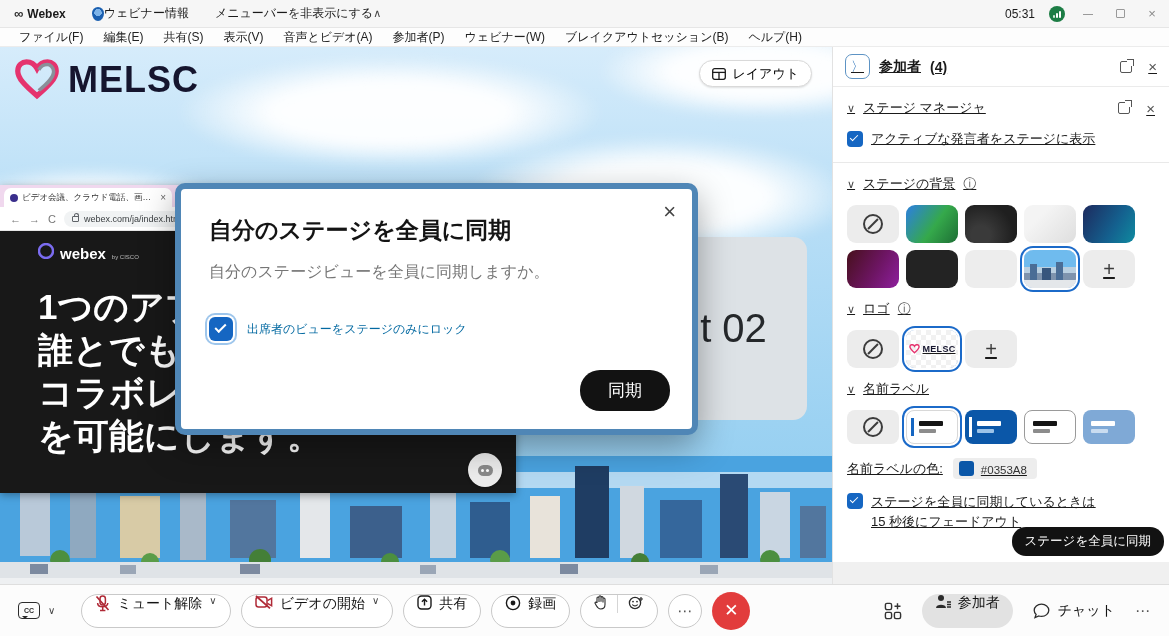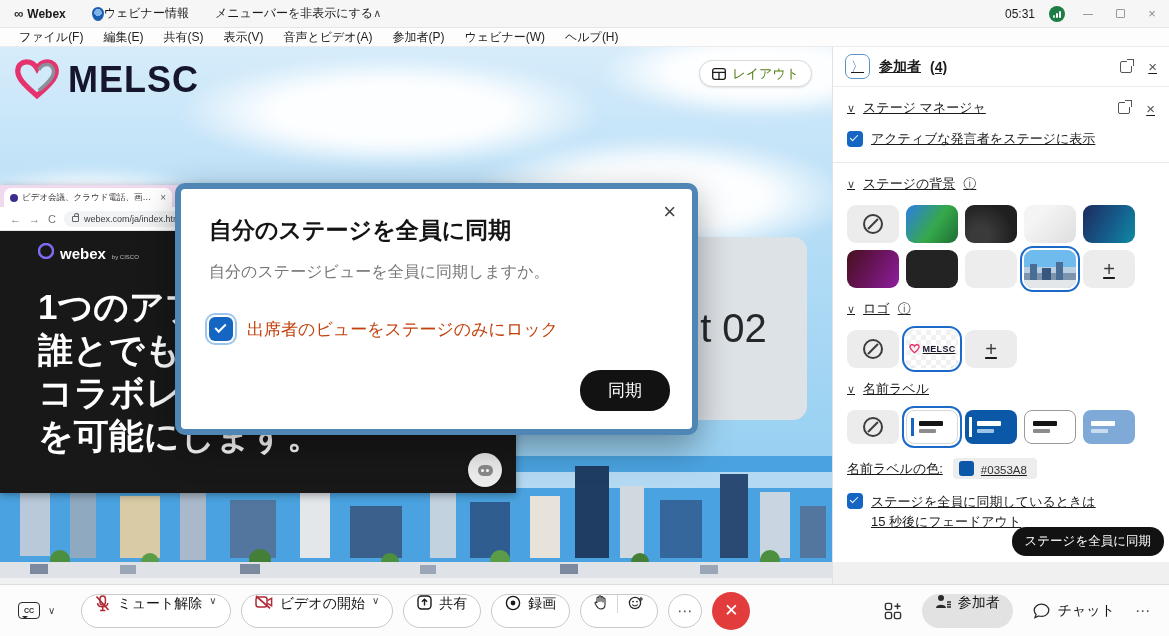--- a/index.html
+++ b/index.html
@@ -34,21 +34,21 @@
   .cloud { position:absolute; border-radius:50%; background:radial-gradient(ellipse at center, rgba(255,255,255,.95) 0 40%, rgba(255,255,255,0) 72%); filter:blur(6px); }
   .c1{ left:180px; top:10px; width:420px; height:110px; } .c2{ left:470px; top:90px; width:380px; height:120px; }
   .c3{ left:-60px; top:120px; width:300px; height:100px; } .c4{ left:600px; top:-20px; width:320px; height:90px; }
 
   .skyline { position:absolute; left:0; bottom:6px; width:832px; height:122px; }
   .stage-bottom-strip { position:absolute; left:0; bottom:0; width:832px; height:6px; background:#eef0f2; }
 
   .melsc-logo { position:absolute; left:14px; top:12px; display:flex; align-items:center; gap:8px; }
   .melsc-text { font-size:36px; font-weight:800; letter-spacing:1px; color:#15152e; }
 
-  .layout-btn { position:absolute; top:13px; right:20px; height:27px; background:#fff; border:1px solid #d9d9d9; border-radius:14px; display:flex; align-items:center; gap:6px; padding:0 12px; font-size:13px; color:#4d7c0f; box-shadow:0 1px 2px rgba(0,0,0,.12); }
+  .layout-btn { position:absolute; top:13px; right:20px; height:27px; background:#fff; border:1px solid #d9d9d9; border-radius:14px; display:flex; align-items:center; gap:6px; padding:0 12px; font-size:13px; color:#000000; box-shadow:0 1px 2px rgba(0,0,0,.12); }
 
   
   .browser { position:absolute; left:0; top:138px; width:516px; height:308px; background:#181818; box-shadow:0 2px 8px rgba(0,0,0,.35); }
   .tabbar { height:22px; background:#f0d8ee; display:flex; align-items:flex-end; padding-left:4px; }
   .tab { height:19px; width:168px; background:#fff; border-radius:7px 7px 0 0; display:flex; align-items:center; gap:4px; padding:0 6px; font-size:8.5px; color:#333; }
   .tab .fav { width:8px; height:8px; border-radius:50%; background:#3a2e8c; flex:0 0 auto; }
   .tab .t { overflow:hidden; white-space:nowrap; text-overflow:ellipsis; flex:1; }
   .tab-x { color:#666; font-size:10px; } .tab-plus { color:#444; font-size:12px; margin-left:8px; }
   .urlbar { height:24px; background:#fff; display:flex; align-items:center; gap:8px; padding:0 10px; border-bottom:1px solid #e6e6e6; }
   .nav-arrow { color:#777; font-size:11px; }
@@ -70,21 +70,21 @@
   .stage-card { position:absolute; left:660px; top:190px; width:147px; height:183px; background:#dde2e6; border-radius:14px; display:flex; align-items:center; justify-content:center; font-size:40px; color:#25282b; }
 
   
   .dialog { position:absolute; left:175px; top:136px; width:523px; height:252px; background:#fff; border:6px solid #4f86b6; border-radius:10px; box-shadow:0 12px 34px rgba(0,0,0,.35); padding:22px 26px 20px 28px; z-index:30; }
   .dlg-close { position:absolute; top:12px; right:16px; font-size:22px; color:#444; line-height:1; }
   .dlg-title { font-size:23px; font-weight:700; color:#141414; margin-top:4px; }
   .dlg-body { font-size:16px; color:#767676; margin-top:16px; }
   .dlg-check-row { display:flex; align-items:center; gap:14px; margin-top:34px; }
   .dlg-checkbox { width:24px; height:24px; border-radius:6px; background:#1566c2; position:relative; box-shadow:0 0 0 2px #fff,0 0 0 4px #9ec6ec; }
   .checkmark { position:absolute; left:6px; top:7px; width:11px; height:6px; border-left:2.4px solid #fff; border-bottom:2.4px solid #fff; transform:rotate(-45deg); }
-  .dlg-check-label { font-size:17px; color:#c2410c; }
+  .dlg-check-label { font-size:12px; color:#0369a1; }
   .dlg-actions { position:absolute; right:22px; bottom:18px; display:flex; gap:18px; }
   .btn-sync { background:#121212; color:#fff; border:none; border-radius:20px; padding:9px 28px; font-size:17px; }
   .btn-cancel { background:#fff; color:#1a1a1a; border:1px solid #b5b5b5; border-radius:20px; padding:9px 22px; font-size:17px; }
 
   
   .panel { width:337px; height:537px; background:#fff; border-left:1px solid #e2e2e2; position:relative; font-size:13px; display:flex; flex-direction:column; }
   .panel-header { height:40px; display:flex; align-items:center; padding:0 12px; gap:9px; border-bottom:1px solid #ebebeb; flex:0 0 auto; }
   .collapse-btn { width:25px; height:25px; border:1.6px solid #5d93c4; border-radius:7px; color:#1766b4; font-size:13px; display:flex; align-items:center; justify-content:center; background:#fff; }
   .panel-title { font-weight:bold; font-size:14px; }
   .hdr-icons { margin-left:auto; display:flex; align-items:center; gap:16px; color:#555; }
@@ -189,20 +189,21 @@
   </div>
 
   <div class="menubar">
     <span class="menu-item">ファイル(F)</span>
     <span class="menu-item">編集(E)</span>
     <span class="menu-item">共有(S)</span>
     <span class="menu-item">表示(V)</span>
     <span class="menu-item">音声とビデオ(A)</span>
     <span class="menu-item">参加者(P)</span>
     <span class="menu-item">ウェビナー(W)</span>
+    <span class="menu-item">ブレイクアウトセッション(B)</span>
     <span class="menu-item">ヘルプ(H)</span>
   </div>
 
   <div class="main">
 
     <div class="stage">
       <div class="cloud c1"></div>
       <div class="cloud c2"></div>
       <div class="cloud c3"></div>
       <div class="cloud c4"></div>

